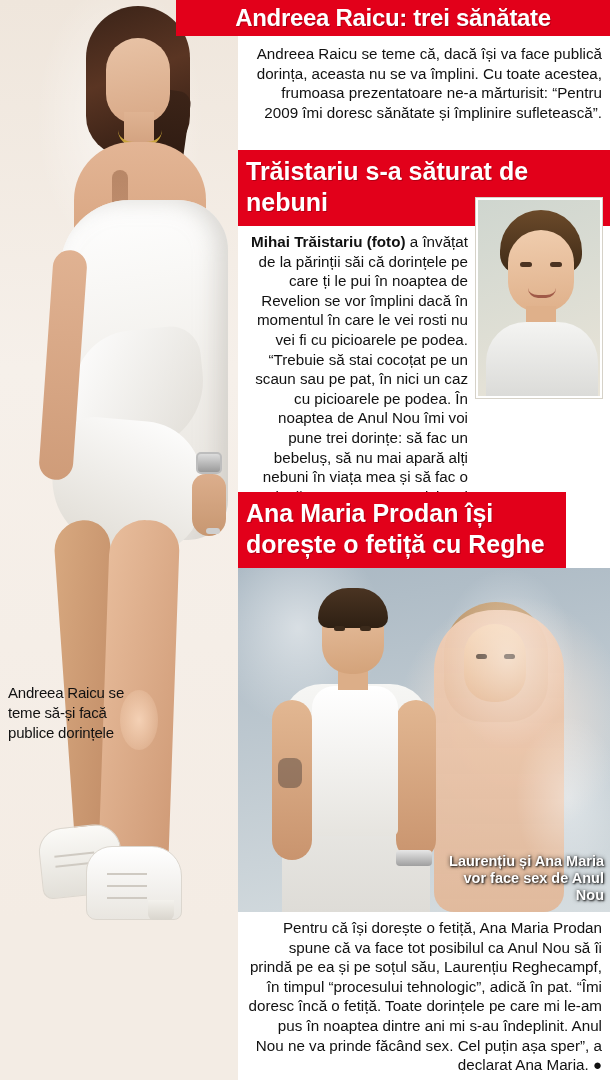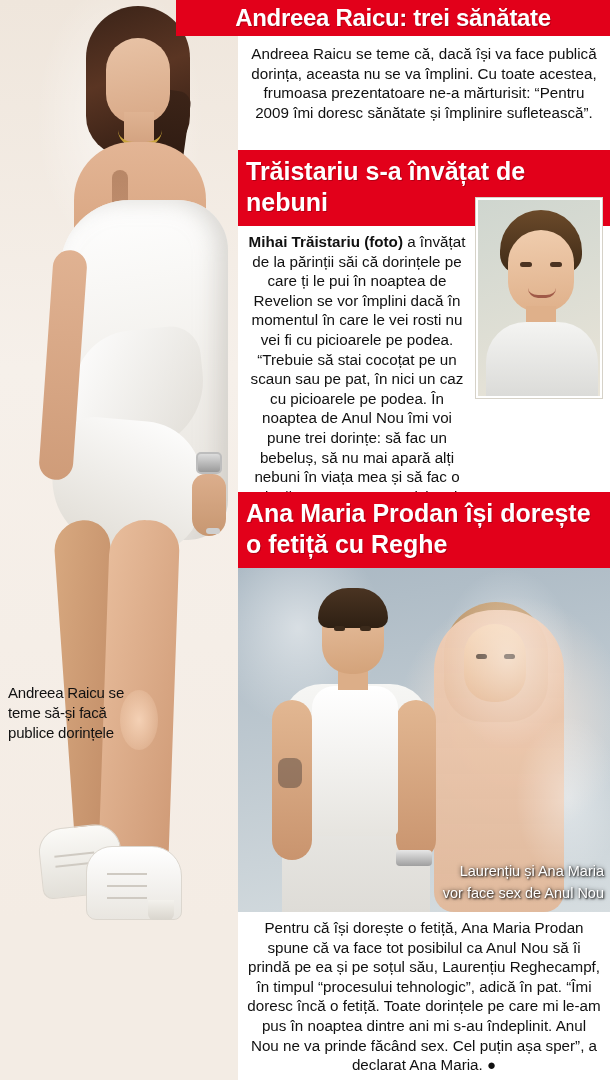--- a/index.html
+++ b/index.html
@@ -237,21 +237,21 @@
     font-size: 24px;
     letter-spacing: -0.3px;
     text-shadow: 1px 1px 0 rgba(0,0,0,0.25);
     z-index: 5;
   }
 
   .body-text {
     font-size: 15.2px;
     line-height: 19.6px;
     color: #111;
-    text-align: center;
+    text-align: right;
   }
 
   .intro {
     position: absolute;
     left: 8px;
     top: 44px;
     width: 356px;
   }
 
   .headline-band {
@@ -322,21 +322,21 @@
     position: absolute; left: 8px; top: 122px;
     width: 112px; height: 80px;
     background: linear-gradient(180deg, #f4f4f2, #d9d9d6);
     border-radius: 40px 40px 0 0;
   }
 
   .headline-3 {
     position: absolute;
     left: 0px;
     top: 492px;
-    width: 372px;
+    width: 328px;
   }
 
   .photo-couple {
     position: absolute;
     left: 0px;
     top: 568px;
     width: 372px;
     height: 344px;
     background: linear-gradient(180deg, #b9c6cf 0%, #cfd8dd 45%, #c4ccd2 100%);
     overflow: hidden;
@@ -438,23 +438,23 @@
       radial-gradient(ellipse 90px 120px at 90px 90px, rgba(255,255,255,0.45), rgba(255,255,255,0) 75%),
       radial-gradient(ellipse 70px 110px at 150px 230px, rgba(255,255,255,0.40), rgba(255,255,255,0) 75%);
   }
   .photo-caption {
     position: absolute;
     right: 6px;
     bottom: 8px;
     width: 168px;
     text-align: right;
     color: #ffffff;
-    font-weight: normal;
+    font-weight: bold;
     font-size: 14.5px;
-    line-height: 22px;
+    line-height: 17px;
     text-shadow: 1px 1px 2px rgba(0,0,0,0.85), 0 0 4px rgba(0,0,0,0.7);
   }
 
   .sec3-body {
     position: absolute;
     left: 8px;
     top: 918px;
     width: 356px;
   }
   .bullet-end { font-size: 15px; }
@@ -495,21 +495,21 @@
       <div class="boot-front-heel"></div>
     </div>
     <div class="caption-left">Andreea Raicu se teme să-și facă publice dorințele</div>
   </div>
 
   <div class="right-col">
 
     <div class="intro body-text">Andreea Raicu se teme că, dacă își va face publică dorința, aceasta nu se va împlini. Cu toate acestea, frumoasa prezentatoare ne-a mărturisit: “Pentru 2009 îmi doresc sănătate și împlinire sufletească”.</div>
 
     <div class="headline-2">
-      <div class="headline-band">Trăistariu s-a învățat de nebuni</div>
+      <div class="headline-band">Trăistariu s-a săturat de nebuni</div>
     </div>
 
     <div class="sec2-body body-text">
       <b>Mihai Trăistariu (foto)</b><span> a învățat de la părinții săi că dorințele pe care ți le pui în noaptea de Revelion se vor împlini dacă în momentul în care le vei rosti nu vei fi cu picioarele pe podea. “Trebuie să stai cocoțat pe un scaun sau pe pat, în nici un caz cu picioarele pe podea. În noaptea de Anul Nou îmi voi pune trei dorințe: să fac un bebeluș, să nu mai apară alți nebuni în viața mea și să fac o piesă tare pentru Eurovisionul din 2010”.</span>
     </div>
 
     <div class="portrait">
       <div class="p-hair"></div>
       <div class="p-face"></div>
       <div class="p-eye l"></div>

